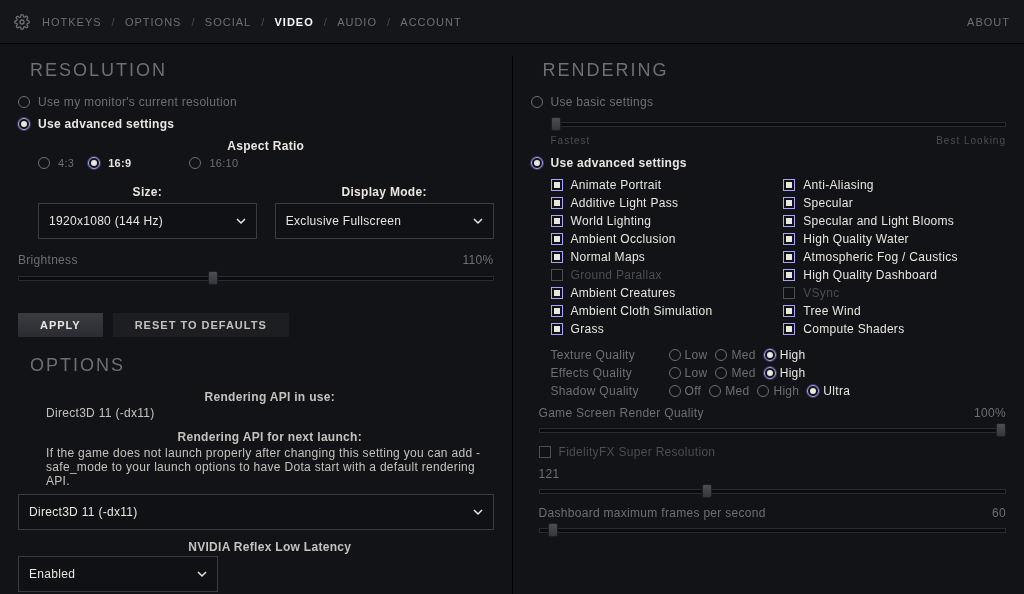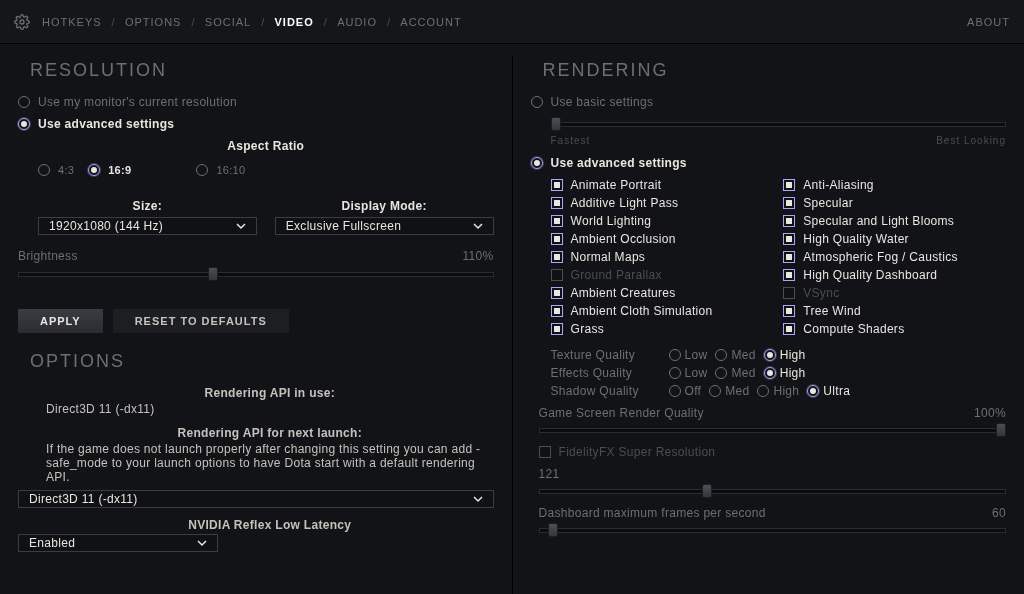--- a/index.html
+++ b/index.html
@@ -33,21 +33,21 @@
   
   .radio-row{display:flex;align-items:center;gap:8px;margin:8px 0;cursor:pointer;}
   .radio{width:12px;height:12px;border-radius:50%;border:1px solid var(--dim);display:inline-flex;align-items:center;justify-content:center;flex-shrink:0;}
   .radio.sel{border-color:var(--accent);box-shadow:0 0 0 1px rgba(169,164,255,.3);}
   .radio.sel::after{content:"";width:6px;height:6px;border-radius:50%;background:var(--white);}
   .radio-lbl{color:var(--dim);}
   .radio-row.sel .radio-lbl{color:var(--white);font-weight:bold;}
   
   .lbl{color:var(--white);font-weight:bold;margin:6px 0 4px;text-align:center;}
   
-  .dd{background:#101114;border:1px solid var(--bordr);height:18px;display:flex;align-items:center;justify-content:space-between;padding:0 10px;color:var(--white);cursor:pointer;}
+  .dd{background:#101114;border:1px solid var(--bordr);height:36px;display:flex;align-items:center;justify-content:space-between;padding:0 10px;color:var(--white);cursor:pointer;}
   .chev{width:10px;height:10px;display:flex;align-items:center;justify-content:center;}
   .chev svg{stroke:var(--white);}
   
   .row{display:flex;gap:18px;}
   .row>div{flex:1;}
   
   .slider-head{display:flex;justify-content:space-between;color:var(--dim);margin:14px 0 4px;}
   .slider{position:relative;height:14px;}
   .track{position:absolute;left:0;right:0;top:5px;height:5px;background:#0a0b0d;border:1px solid #2a2c31;}
   .thumb{position:absolute;top:0;width:10px;height:14px;background:linear-gradient(#4c4e54,#34363b);border:1px solid #1d1e22;border-radius:2px;}
@@ -123,21 +123,21 @@
       <div class="lbl">Aspect Ratio</div>
       <div style="display:flex;gap:14px;" id="aspects">
           <label class="radio-row" style="margin: 0px;">
             <span class="radio"></span>
             <span class="radio-lbl" style="font-size:11px;">4:3</span>
           </label>
           <label class="radio-row sel" style="margin: 0px;">
             <span class="radio sel"></span>
             <span class="radio-lbl" style="font-size:11px;">16:9</span>
           </label>
-          <label class="radio-row" style="margin: 7px; padding-left: 44px;">
+          <label class="radio-row" style="margin: 0px; padding-left: 44px;">
             <span class="radio"></span>
             <span class="radio-lbl" style="font-size:11px;">16:10</span>
           </label>
         </div>
 
       <div class="row" style="margin-top:10px;">
         <div>
           <div class="lbl">Size:</div>
           <div class="dd">
             <span>1920x1080 (144 Hz)</span>

